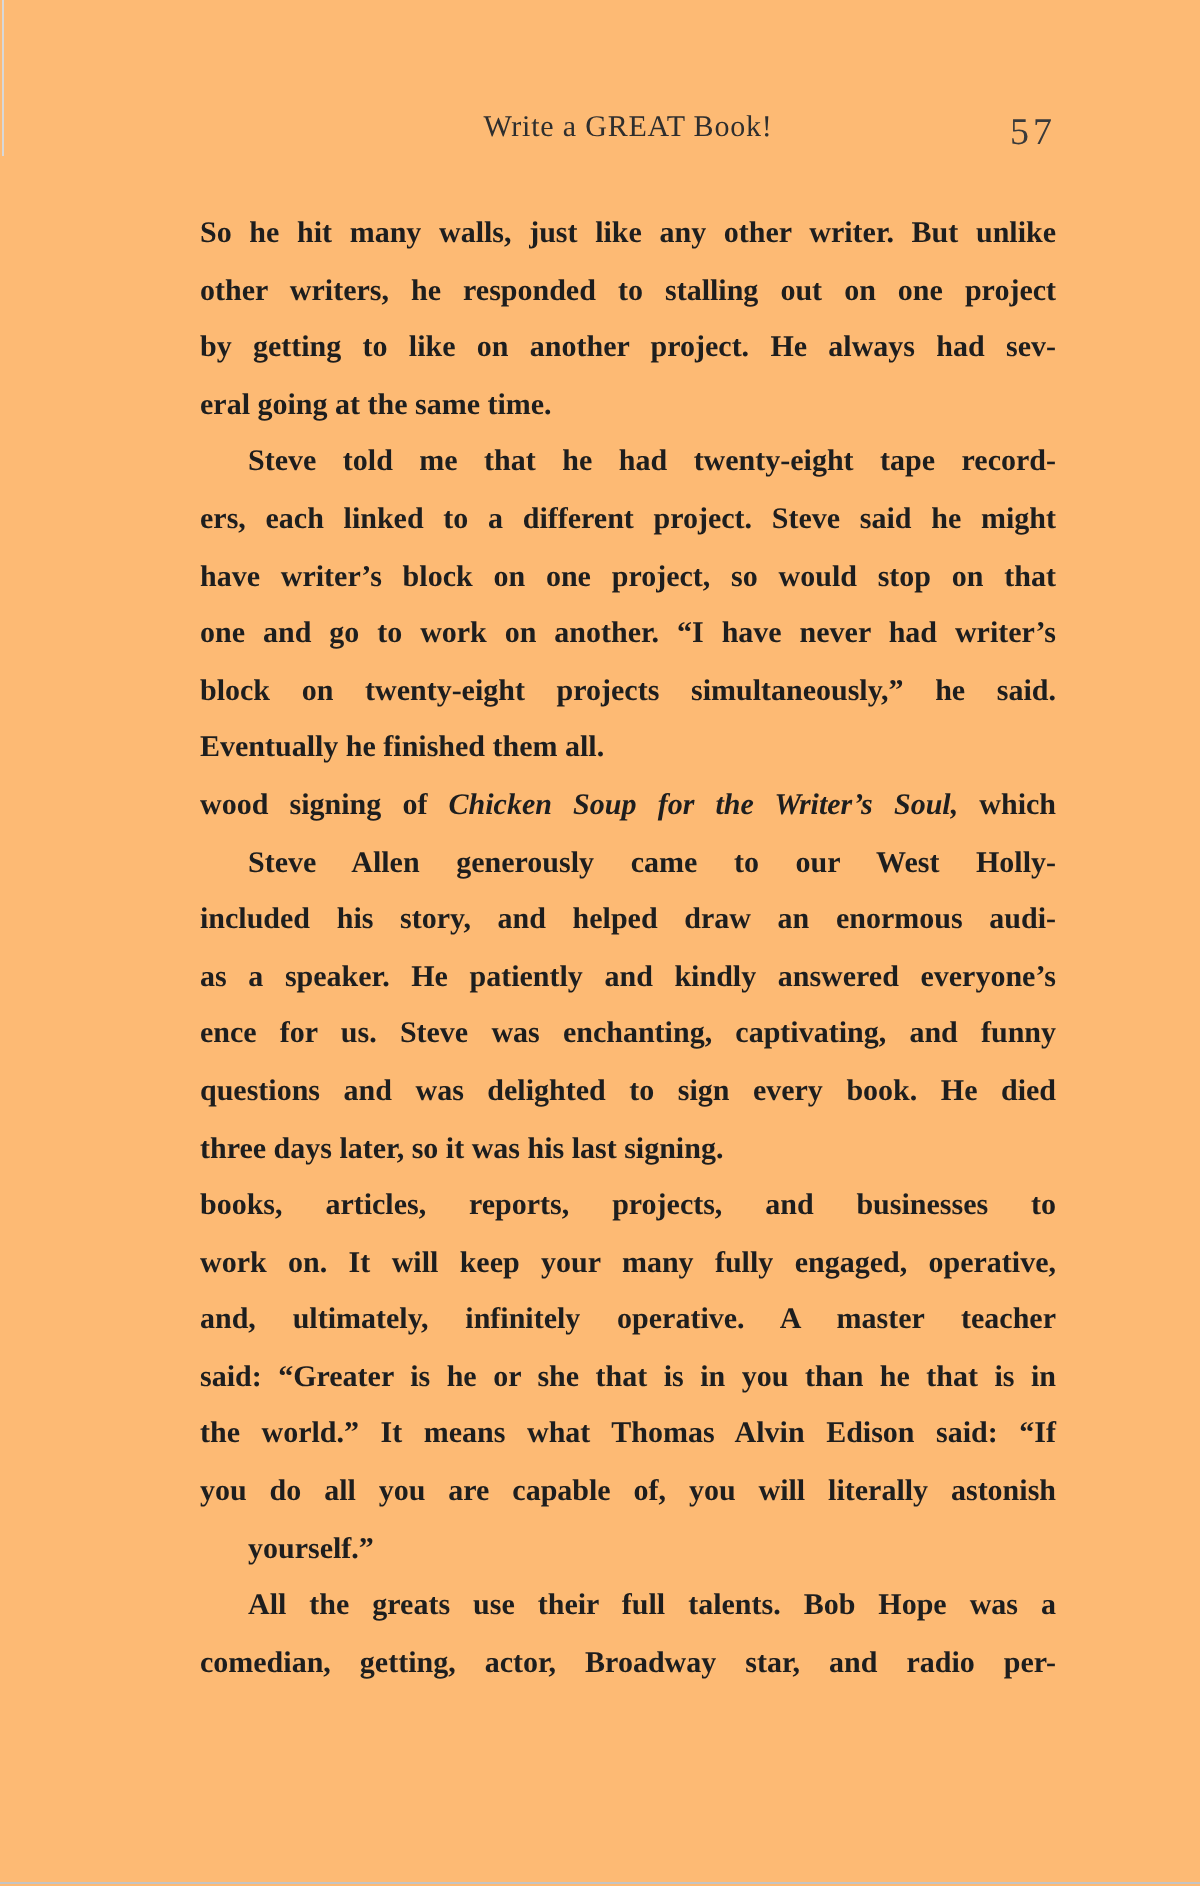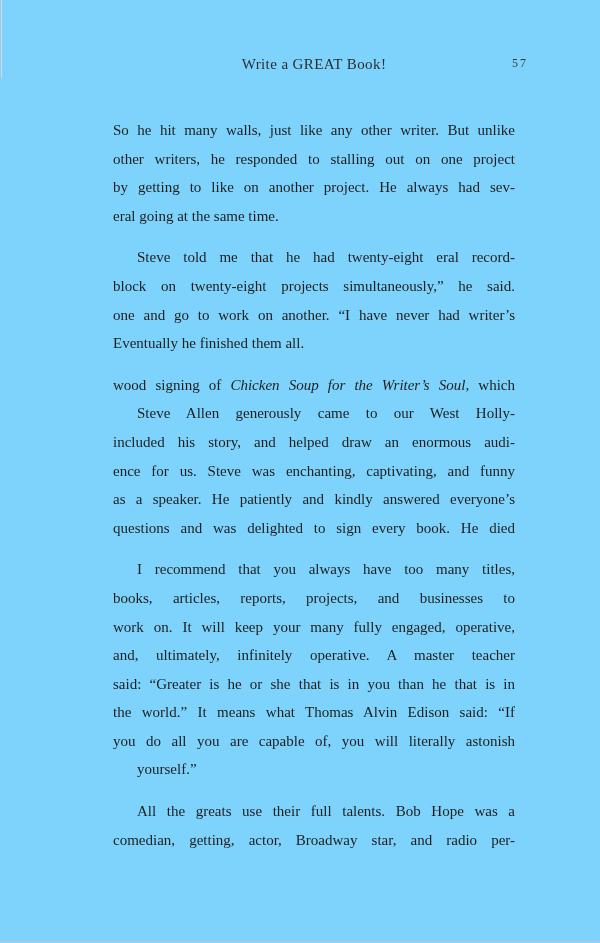--- a/index.html
+++ b/index.html
@@ -4,21 +4,21 @@
 <style>
   html, body {
     margin: 0;
     padding: 0;
     background: #ffffff;
   }
   .page {
     position: relative;
     width: 600px;
     height: 943px;
-    background: #7dd3fc;
+    background: #fdba74;
     font-family: "Liberation Serif", "DejaVu Serif", serif;
     color: #1e1e1e;
     overflow: hidden;
   }
   .running-header {
     position: absolute;
     top: 56px;
     left: 100px;
     width: 428px;
     height: 20px;
@@ -28,33 +28,34 @@
   .running-header .title {
     display: block;
     text-align: center;
     letter-spacing: 0.4px;
   }
   .running-header .page-number {
     position: absolute;
     top: 0;
     right: 0;
     letter-spacing: 2px;
-    font-size: 12px;
+    font-size: 19px;
     color: #3a3a3a;
   }
   .body-text {
     position: absolute;
     top: 103px;
     left: 100px;
     width: 428px;
     font-size: 15px;
     line-height: 28.6px;
   }
   .paragraph {
-    margin: 13px;
+    margin: 0;
+    font-weight: bold;
   }
   .line {
     text-align: justify;
     text-align-last: justify;
     white-space: normal;
   }
   .line.last {
     text-align-last: left;
   }
   .line.indent {
@@ -93,35 +94,37 @@
   </div>
 
   <div class="body-text">
       <div class="paragraph">
         <div class="line"><span>So he hit many walls, just like any other writer. But unlike</span></div>
         <div class="line"><span>other writers, he responded to stalling out on one project</span></div>
         <div class="line"><span>by getting to like on another project. He always had sev-</span></div>
         <div class="line last"><span>eral going at the same time.</span></div>
       </div>
       <div class="paragraph">
-        <div class="line indent"><span>Steve told me that he had twenty-eight eral record-</span></div>
+        <div class="line indent"><span>Steve told me that he had twenty-eight tape record-</span></div>
+        <div class="line"><span>ers, each linked to a different project. Steve said he might</span></div>
+        <div class="line"><span>have writer’s block on one project, so would stop on that</span></div>
+        <div class="line"><span>one and go to work on another. “I have never had writer’s</span></div>
         <div class="line"><span>block on twenty-eight projects simultaneously,” he said.</span></div>
-        <div class="line"><span>one and go to work on another. “I have never had writer’s</span></div>
         <div class="line last"><span>Eventually he finished them all.</span></div>
       </div>
       <div class="paragraph">
         <div class="line"><span>wood signing of </span><em>Chicken Soup for the Writer’s Soul,</em><span> which</span></div>
         <div class="line indent"><span>Steve Allen generously came to our West Holly-</span></div>
         <div class="line"><span>included his story, and helped draw an enormous audi-</span></div>
+        <div class="line"><span>as a speaker. He patiently and kindly answered everyone’s</span></div>
         <div class="line"><span>ence for us. Steve was enchanting, captivating, and funny</span></div>
-        <div class="line"><span>as a speaker. He patiently and kindly answered everyone’s</span></div>
         <div class="line"><span>questions and was delighted to sign every book. He died</span></div>
+        <div class="line last"><span>three days later, so it was his last signing.</span></div>
       </div>
       <div class="paragraph">
-        <div class="line indent"><span>I recommend that you always have too many titles,</span></div>
         <div class="line"><span>books, articles, reports, projects, and businesses to</span></div>
         <div class="line"><span>work on. It will keep your many fully engaged, operative,</span></div>
         <div class="line"><span>and, ultimately, infinitely operative. A master teacher</span></div>
         <div class="line"><span>said: “Greater is he or she that is in you than he that is in</span></div>
         <div class="line"><span>the world.” It means what Thomas Alvin Edison said: “If</span></div>
         <div class="line"><span>you do all you are capable of, you will literally astonish</span></div>
         <div class="line last indent"><span>yourself.”</span></div>
       </div>
       <div class="paragraph">
         <div class="line indent"><span>All the greats use their full talents. Bob Hope was a</span></div>

